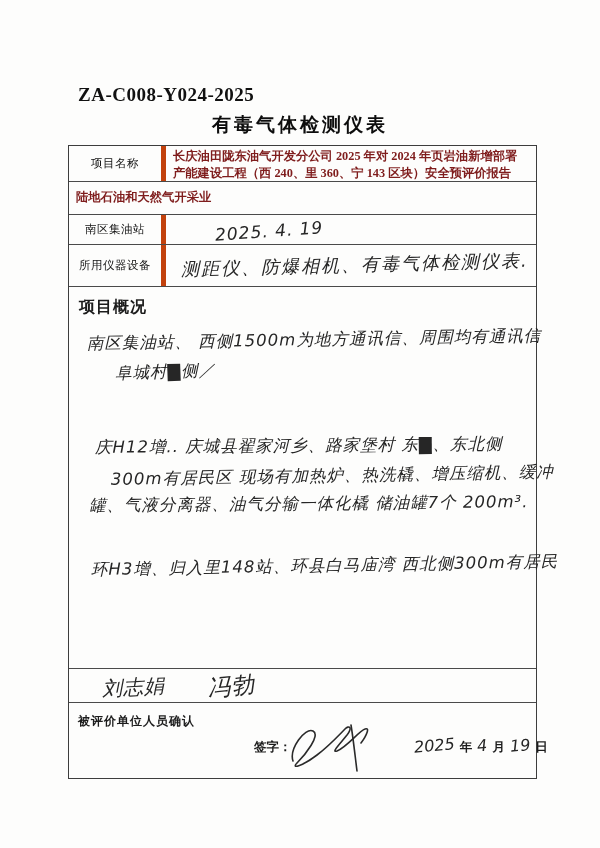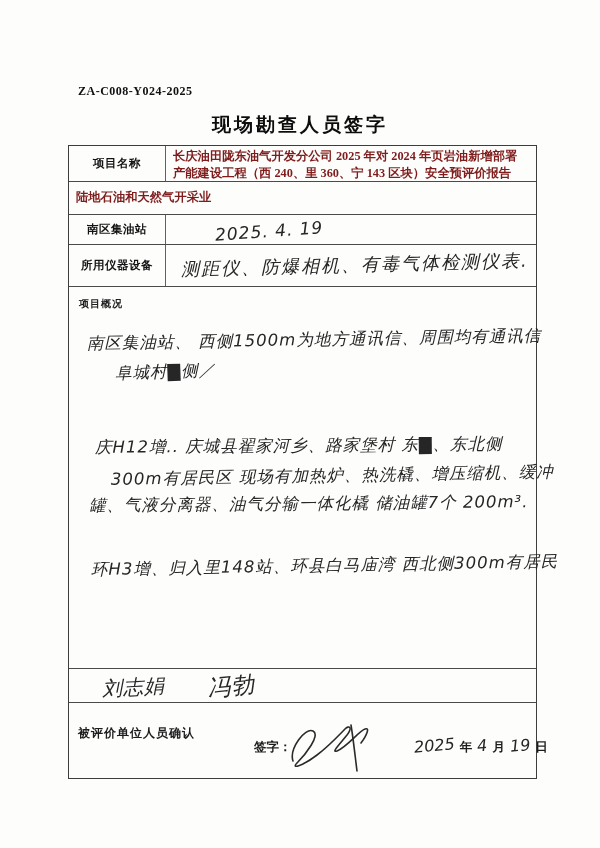--- a/index.html
+++ b/index.html
@@ -7,78 +7,78 @@
     width:600px;height:848px;
     background:#fdfdfc;
     position:relative;
     font-family:"Liberation Sans",sans-serif;
     color:#1c1c1c;
     overflow:hidden;
   }
   .doc-number{
     position:absolute;left:78px;top:84px;
     font-family:"Liberation Serif",serif;
-    font-weight:bold;font-size:12px;letter-spacing:.5px;color:#111;
+    font-weight:bold;font-size:19px;letter-spacing:.5px;color:#111;
   }
   .doc-title{
     position:absolute;left:0;top:112px;width:600px;
     text-align:center;font-size:19px;font-weight:bold;
     letter-spacing:3px;color:#0d0d0d;
   }
   #sheet-table{
     position:absolute;left:68px;top:145px;width:469px;height:634px;
     border:1.5px solid #3d3d3d;box-sizing:border-box;background:transparent;
   }
   .row{display:flex;border-bottom:1px solid #4a4a4a;box-sizing:border-box;position:relative;}
   .row:last-child{border-bottom:none;}
   .cell-label{
-    width:97px;flex:0 0 97px;border-right:1px solid #c2410c;box-sizing:border-box;
+    width:97px;flex:0 0 97px;border-right:5px solid #c2410c;box-sizing:border-box;
     display:flex;align-items:center;justify-content:center;
-    font-weight:bold;font-size:11.5px;color:#141414;text-align:right;
+    font-weight:normal;font-size:11.5px;color:#141414;text-align:right;
     letter-spacing:.5px;
   }
   .cell-value{flex:1;box-sizing:border-box;padding:2px 7px;overflow:visible;}
   .printed-serif{
     font-family:"Liberation Serif",serif;font-size:12.3px;line-height:1.42;
     color:#7f1d1d;font-weight:600;
   }
   .r1{height:36px;} .r2{height:33px;} .r3{height:30px;} .r4{height:42px;}
   .r5{height:382px;display:block;} .r6{height:34px;} .r7{height:77px;display:block;}
   
   .hw{
     font-family:"DejaVu Sans",sans-serif;font-style:italic;color:#262626;
     white-space:nowrap;display:inline-block;letter-spacing:1px;
   }
   .hw-date{font-size:17px;transform:rotate(-4deg);margin:4px 0 0 42px;}
   .hw-equip{font-size:18px;transform:rotate(-1.5deg);margin:6px 0 0 8px;letter-spacing:2px;}
-  .ov-label{position:absolute;top:10px;left:10px;font-weight:bold;font-size:10px;letter-spacing:1px;}
+  .ov-label{position:absolute;top:10px;left:10px;font-weight:bold;font-size:16px;letter-spacing:1px;}
   .ov-line{position:absolute;font-size:16.5px;}
   .ov-p1{top:42px;left:18px;transform:rotate(-1deg);}
   .ov-p2{top:74px;left:46px;transform:rotate(-2deg);}
   .ov-p3{top:148px;left:26px;transform:rotate(-.5deg);}
   .ov-p4{top:178px;left:42px;transform:rotate(-1deg);}
   .ov-p5{top:206px;left:20px;transform:rotate(-.5deg);}
   .ov-p6{top:268px;left:22px;transform:rotate(-1deg);}
   .sig-1{font-size:20px;margin:2px 0 0 26px;transform:rotate(-3deg);}
   .sig-2{font-size:23px;margin:0 0 0 38px;transform:rotate(-6deg);}
-  .confirm-label{position:absolute;top:22px;left:9px;font-weight:bold;font-size:12px;letter-spacing:1px;}
+  .confirm-label{position:absolute;top:10px;left:9px;font-weight:bold;font-size:12px;letter-spacing:1px;}
   .sign-label{
     position:absolute;top:36px;left:185px;
     font-family:Liberation Sans, sans-serif;font-weight:700;font-size:12.5px;
   }
   .sig-scribble{position:absolute;top:18px;left:218px;}
   .date-group{position:absolute;top:33px;left:345px;display:flex;align-items:baseline;gap:5px;}
   .date-group .printed{font-family:"Liberation Serif",serif;font-weight:700;font-size:12.5px;}
   .date-group .hw{font-size:16px;transform:rotate(-5deg);letter-spacing:0;}
 </style>
 </head>
 <body>
 
 <div class="doc-number">ZA-C008-Y024-2025</div>
-<div class="doc-title">现场勘查人员签字</div>
+<div class="doc-title">有毒气体检测仪表</div>
 
 <div id="sheet-table">
 
   <div class="row r1">
     <div class="cell-label">项目名称</div>
     <div class="cell-value printed-serif">长庆油田陇东油气开发分公司 2025 年对 2024 年页岩油新增部署产能建设工程（西 240、里 360、宁 143 区块）安全预评价报告</div>
   </div>
 
   <div class="row r2">
     <div class="cell-value printed-serif" style="display:flex;align-items:center;text-align:right;">陆地石油和天然气开采业</div>

